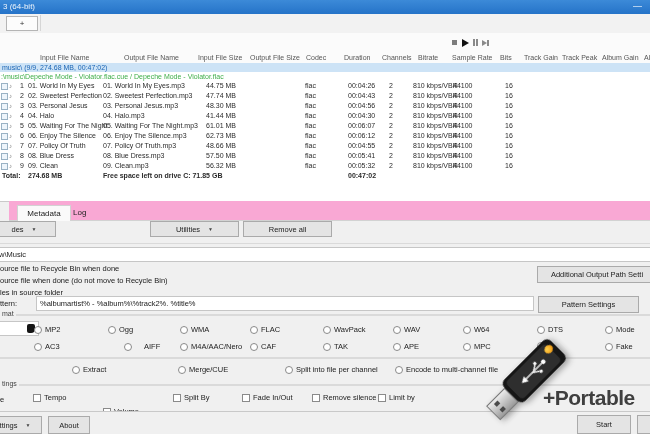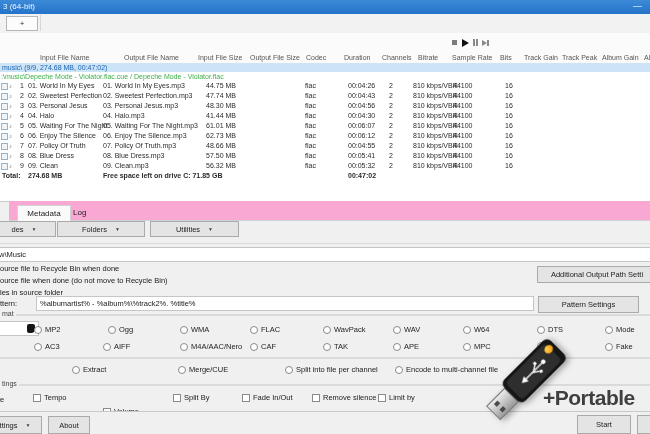--- a/index.html
+++ b/index.html
@@ -261,27 +261,26 @@
 <div class="abs" id="tabstrip">
     <div class="tab active" style="left: 8px; width: 52px;">Metadata</div>
     <div class="tab" style="left: 64px; width: auto; top: 7px;">Log</div>
   </div>
 
 <div class="abs" id="actionrow" style="left:0;top:221px;width:650px;height:15px">
     <div class="btn" style="left: -8px; top: 0px; width: 62px; height: 14px;">
       <span>des</span>
       <span class="dd">▼</span>
     </div>
-    <div class="btn" style="left: 57px; top: 0px; width: 86px; height: 14px;">
-      <span>Folders</span>
-      <span class="dd">▼</span>
-    </div>
     <div class="btn" style="left: 150px; top: 0px; width: 87px; height: 14px;">
       <span>Utilities</span>
       <span class="dd">▼</span>
+    </div>
+    <div class="btn" style="left: 243px; top: 0px; width: 87px; height: 14px;">
+      <span>Remove all</span>
     </div>
   </div>
 
 <div class="abs groupbox" style="left:-5px;top:243px;width:659px;height:71px"></div>
 <div class="abs input" style="left:-5px;top:247px;width:656px;height:13px">
   <span>w\Music</span>
 </div>
 <div id="optlines">
     <div class="optline abs" style="left: 0px; top: 264px; position: absolute;">ource file to Recycle Bin when done</div>
     <div class="optline abs" style="left: 0px; top: 276px; position: absolute;">ource file when done (do not move to Recycle Bin)</div>
@@ -335,21 +334,21 @@
     <div class="radio-item" style="left: 605px; top: 325px;">
       <span class="radio-circle"></span>
       <span class="opt-label">Mode</span>
     </div>
   </div>
 <div id="fmt-row2">
     <div class="radio-item" style="left: 34px; top: 342px;">
       <span class="radio-circle"></span>
       <span class="opt-label">AC3</span>
     </div>
-    <div class="radio-item" style="left: 103px; top: 342px;">
+    <div class="radio-item" style="left: 124px; top: 342px; gap: 9px;">
       <span class="radio-circle"></span>
       <span class="opt-label">AIFF</span>
     </div>
     <div class="radio-item" style="left: 180px; top: 342px;">
       <span class="radio-circle"></span>
       <span class="opt-label">M4A/AAC/Nero</span>
     </div>
     <div class="radio-item" style="left: 250px; top: 342px;">
       <span class="radio-circle"></span>
       <span class="opt-label">CAF</span>

